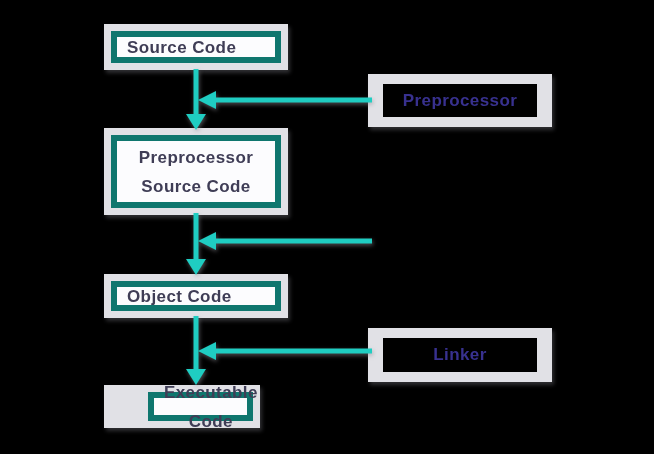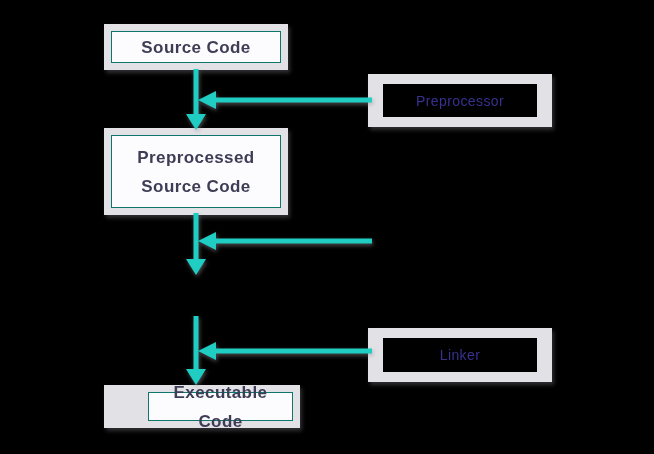--- a/index.html
+++ b/index.html
@@ -23,23 +23,23 @@
   .node{
     position:absolute;
     background:var(--frame);
     padding:7px;
     box-sizing:border-box;
     box-shadow:2px 3px 4px rgba(138,138,146,0.35);
   }
   .node .inner{
     width:100%;height:100%;
     background:var(--node-fill);
-    border:1px solid #0f766e;
+    border:6px solid #0f766e;
     box-sizing:border-box;
-    display:flex;align-items:center;justify-content:center;
+    display:flex;align-items:center;
     text-align:center;
   }
   .node .label{
     color:var(--node-text);
     font-size:17px;
     font-weight:700;
     letter-spacing:0.4px;
     line-height:29px;
     padding:0 10px;
   }
@@ -52,22 +52,22 @@
     box-sizing:border-box;
     box-shadow:2px 3px 4px rgba(138,138,146,0.35);
   }
   .process .hole{
     width:100%;height:100%;
     background:var(--bg);
     display:flex;align-items:center;justify-content:center;
   }
   .process .label{
     color:var(--process-text);
-    font-size:14px;
-    font-weight:400;
+    font-size:17px;
+    font-weight:700;
     letter-spacing:0.4px;
   }
 
   svg.arrows{
     position:absolute;left:0;top:0;
     pointer-events:none;
     filter:drop-shadow(1px 2px 2px rgba(140,140,148,0.55));
   }
   svg.arrows line{stroke:var(--arrow);stroke-width:5;}
   svg.arrows polygon{fill:var(--arrow);}
@@ -78,26 +78,31 @@
 <div class="stage">
 
   <div class="node" style="left:104px;top:24px;width:184px;height:46px;">
     <div class="inner">
       <span class="label">Source Code</span>
     </div>
   </div>
 
   <div class="node" style="left:104px;top:128px;width:184px;height:87px;">
     <div class="inner">
-      <span class="label">Preprocessed Source Code</span>
+      <span class="label">Preprocessor Source Code</span>
     </div>
   </div>
 
+  <div class="node" style="left:104px;top:274px;width:184px;height:44px;">
+    <div class="inner">
+      <span class="label">Object Code</span>
+    </div>
+  </div>
 
-  <div class="node" style="left:104px;top:385px;width:196px;height:43px;padding-left:44px;">
+  <div class="node" style="left:104px;top:385px;width:156px;height:43px;padding-left:44px;">
     <div class="inner">
       <span class="label">Executable Code</span>
     </div>
   </div>
 
   <div class="process" style="left:368px;top:74px;width:184px;height:53px;">
     <div class="hole">
       <span class="label">Preprocessor</span>
     </div>
   </div>

